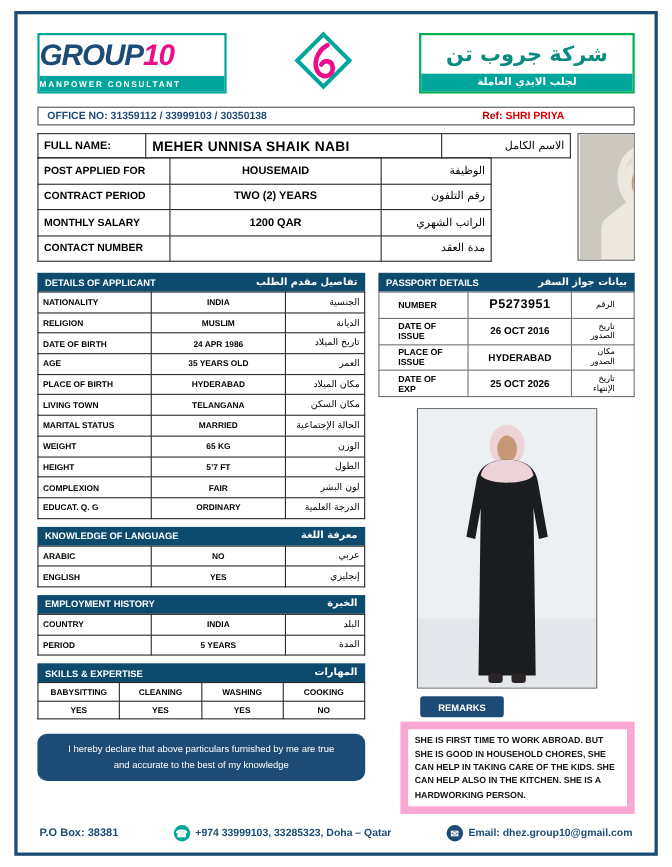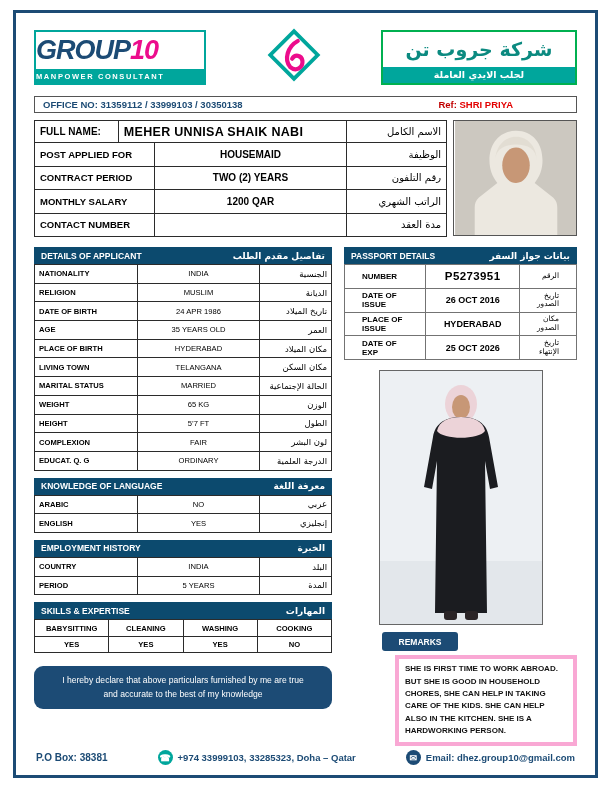--- a/index.html
+++ b/index.html
@@ -22,21 +22,21 @@
   
   .office-bar{margin-top:7px;border:1.5px solid #555;display:flex;justify-content:space-between;align-items:center;padding:2px 8px}
   .office-no{color:#1c4b75;font-weight:bold;font-size:9.5px}
   .ref{font-size:9.5px;font-weight:bold;margin-right:55px}
   .ref-label{color:#c00000}
   .ref-value{color:#e30000}
 
   
   .main-info{margin-top:7px;display:flex;gap:6px}
   table{border-collapse:collapse}
-  .fn-table{width:413px;margin-bottom:-1px}
+  .fn-table{width:485px;margin-bottom:-1px}
   .fn-table td{border:1px solid #2b2b2b;height:22px;padding:0 5px}
   .fn-label{font-weight:bold;font-size:10px;width:84px;border-right-style:hidden}
   .fn-value{font-weight:bold;font-size:12.5px;letter-spacing:.3px;width:229px}
   .fn-ar{font-size:10px;text-align:right;width:100px}
   .info-table{width:413px}
   .info-table td{border:1px solid #2b2b2b;height:23.5px;padding:0 5px}
   .c-label{font-weight:bold;font-size:9.5px;width:120px}
   .c-value{font-weight:bold;font-size:10px;text-align:center;width:193px}
   .c-ar{font-size:10px;text-align:right;width:100px}
   .passport-photo{width:124px;height:116px;border:1px solid #555;overflow:hidden}
@@ -44,35 +44,35 @@
   
   .columns{margin-top:10px;display:flex;gap:12px;flex:1}
   .col-left{width:298px}
   .col-right{flex:1}
   .sec-bar{background:#0c4a6e;color:#fff;display:flex;justify-content:space-between;align-items:center;height:17px;padding:0 7px;font-size:8.5px;font-weight:bold}
   .sec-bar .ar{font-size:9px}
   .mt7{margin-top:7px}
   .detail-table{width:100%}
   .detail-table td{border:1px solid #2b2b2b;height:18.7px;padding:0 4px}
   .d-label{font-weight:bold;font-size:7.6px;width:103px}
-  .d-value{font-weight:normal;font-size:7.6px;text-align:center;width:122px}
+  .d-value{font-weight:bold;font-size:7.6px;text-align:center;width:122px}
   .d-ar{font-size:8.5px;text-align:right;width:72px}
   .skills-table{width:100%}
   .skills-table td{border:1px solid #2b2b2b;height:16.5px;text-align:center;font-weight:bold;font-size:7.6px;width:25%}
   .declaration{margin-top:13px;background:#1c4b75;color:#fff;border-radius:9px;font-size:8.6px;text-align:center;padding:8px 24px;line-height:1.55}
 
   .pass-table{width:100%}
   .pass-table td{border:1px solid #737373;height:23.8px;padding:0 17px}
   .p-label{font-weight:bold;font-size:8px;width:86px}
   .p-value{font-weight:bold;font-size:9px;text-align:center;width:94px}
   .p-value-big{font-size:11.5px;letter-spacing:.4px}
   .p-ar{font-size:7.5px;text-align:right;width:53px;line-height:1.15}
   .full-photo{margin:10px auto 0;width:164px;height:255px;border:1px solid #666;overflow:hidden}
   .remarks-pill{margin:7px 0 4px 38px;width:76px;height:19px;background:#1c4b75;color:#fff;font-size:8.5px;font-weight:bold;display:flex;align-items:center;justify-content:center;border-radius:3px}
-  .remarks-box{margin-left:51px;border:4px solid #f9a8d4;padding:4px 6px;font-size:8px;font-weight:bold;line-height:1.55;color:#111;background:#fff}
+  .remarks-box{margin-left:20px;border:7px solid #f9a8d4;padding:4px 6px;font-size:8px;font-weight:bold;line-height:1.55;color:#111;background:#fff}
 
   
   .footer{margin-top:auto;display:flex;align-items:center;justify-content:space-between;padding:0 2px 2px;font-weight:bold;color:#1c4b75}
   .po{font-size:10px}
   .f-item{display:flex;align-items:center;gap:5px;font-size:9.5px}
   .circle{width:15px;height:15px;border-radius:50%;color:#fff;font-size:9px;display:flex;align-items:center;justify-content:center;flex:0 0 auto}
   .circle.teal{background:#00a69c}
   .circle.navy{background:#1c4b75}
 </style>
 </head>

